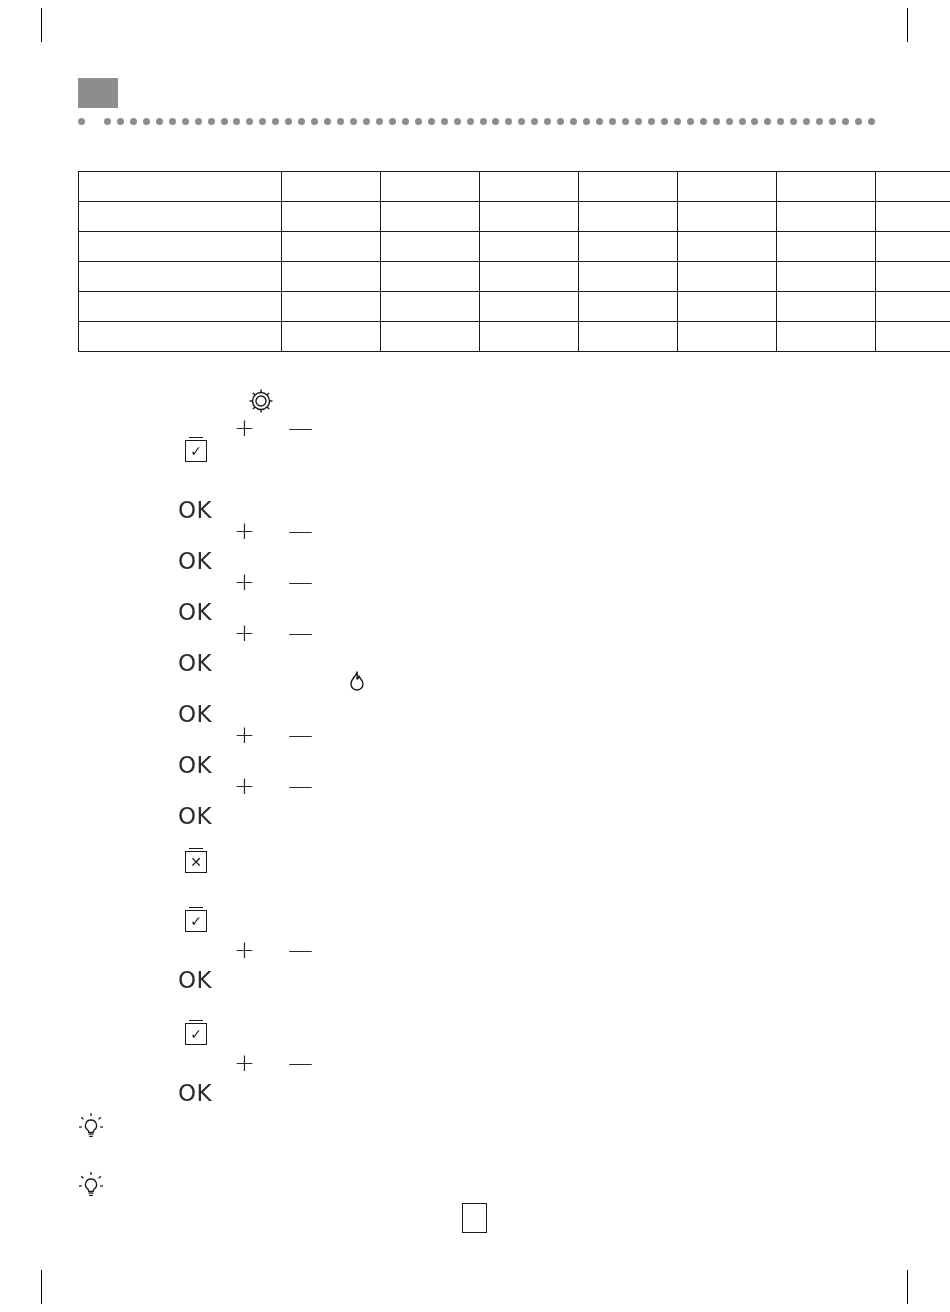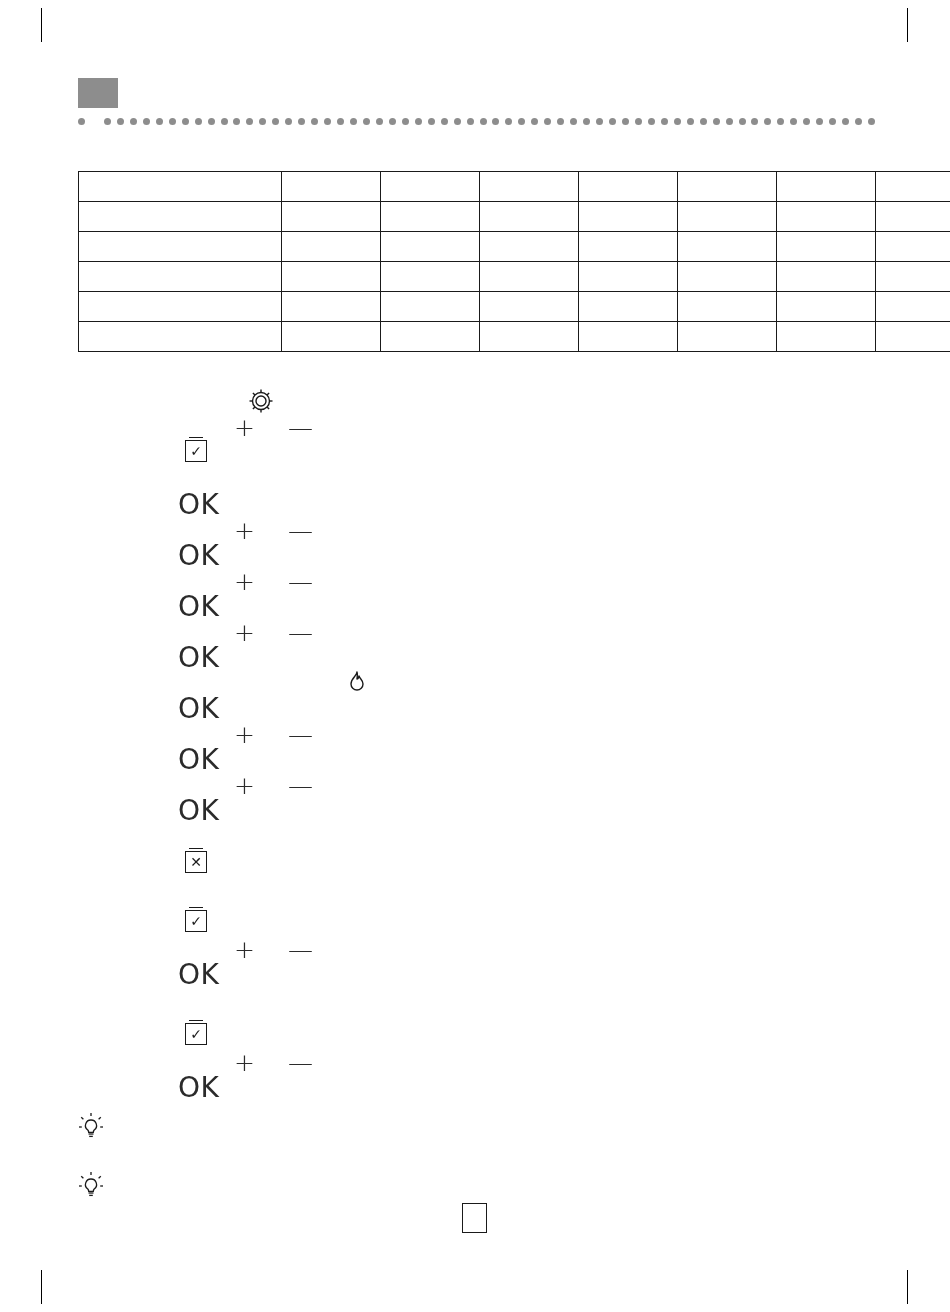--- a/index.html
+++ b/index.html
@@ -86,25 +86,26 @@
     align-items: center;
   }
 
   
   .glyph {
     display: inline-block;
     position: relative;
   }
 
   .ok-glyph {
-    font-size: 28px;
+    font-size: 23px;
     letter-spacing: 0.5px;
     color: #2b2b2b;
     font-family: "DejaVu Sans", sans-serif;
     line-height: 21px;
+    margin-top: 6px;
   }
 
   .plus-glyph, .minus-glyph {
     font-size: 25px;
     color: #2b2b2b;
     line-height: 25px;
     font-family: "DejaVu Sans", sans-serif;
     font-weight: 300;
   }
   .minus-glyph { margin-left: 33px; }

